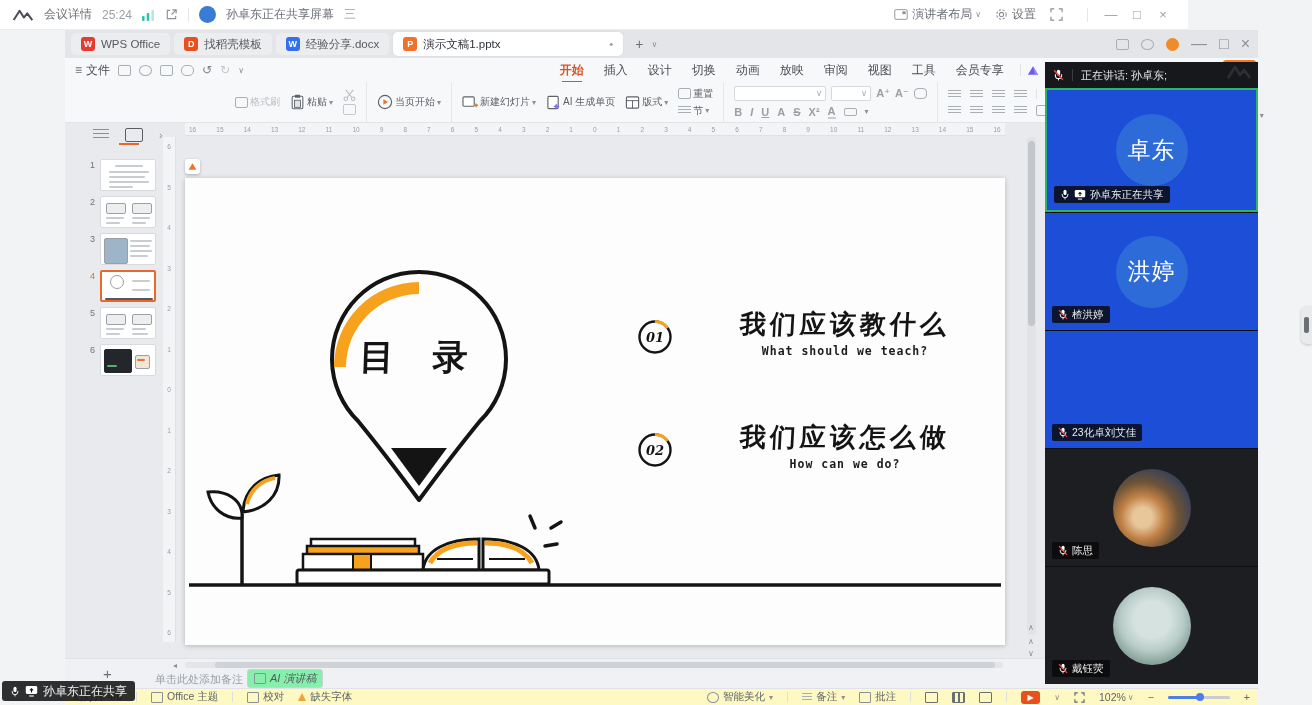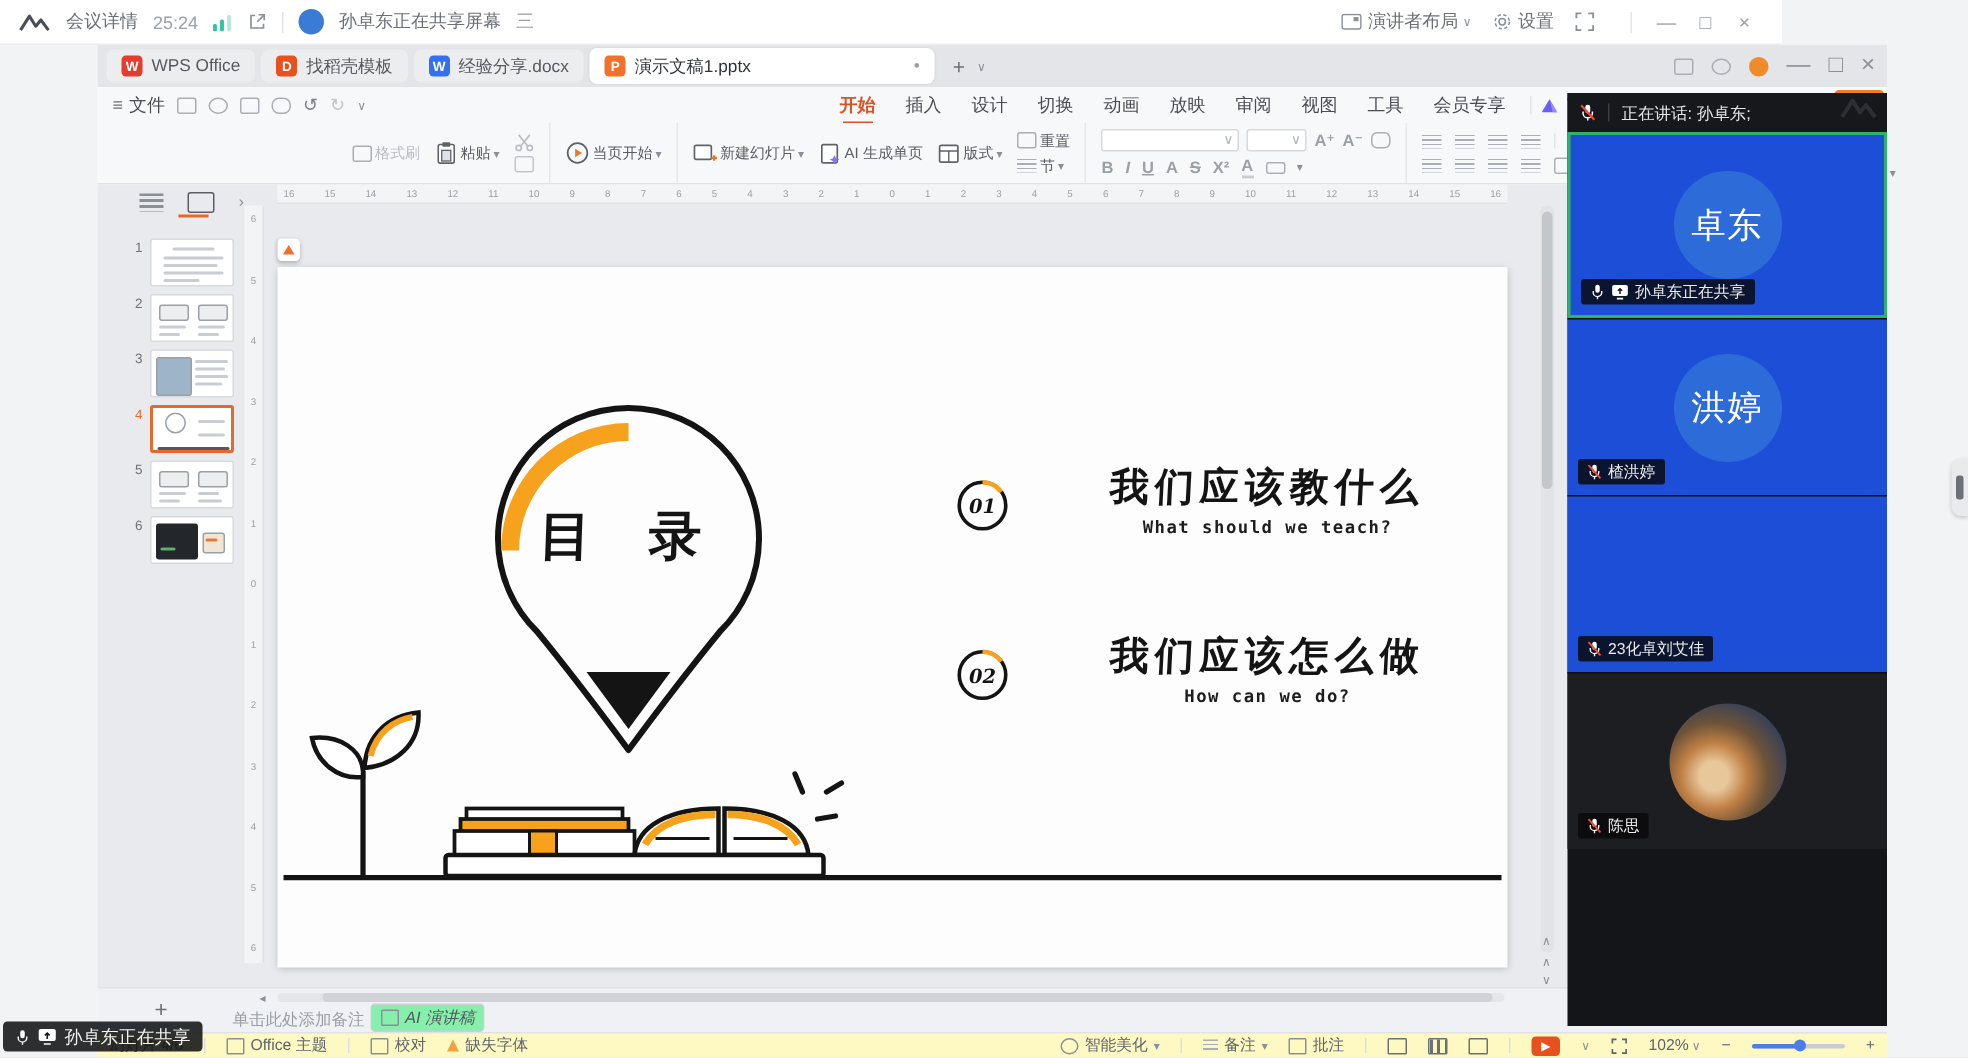--- a/index.html
+++ b/index.html
@@ -729,20 +729,32 @@
         <svg width="10" height="11" viewBox="0 0 12 13">
             <rect x="4.2" y="0.8" width="3.6" height="6.4" rx="1.8" fill="#fff"></rect>
             <path d="M2.6 5.8v1.2a3.4 3.4 0 0 0 6.8 0V5.8" fill="none" stroke="#fff" stroke-width="1.1"></path>
             <path d="M6 10.6V12.4" stroke="#fff" stroke-width="1.1"></path>
             <path d="M1.2 1.2L10.8 11.8" stroke="#e64b3c" stroke-width="1.6"></path>
           </svg>
         <span>陈思</span>
       </div>
     </div>
 
+    <div class="tile" style="height:118px;background:#1c1e22">
+      <div class="pavatar pav-cool"></div>
+      <div class="nbadge">
+        <svg width="10" height="11" viewBox="0 0 12 13">
+            <rect x="4.2" y="0.8" width="3.6" height="6.4" rx="1.8" fill="#fff"></rect>
+            <path d="M2.6 5.8v1.2a3.4 3.4 0 0 0 6.8 0V5.8" fill="none" stroke="#fff" stroke-width="1.1"></path>
+            <path d="M6 10.6V12.4" stroke="#fff" stroke-width="1.1"></path>
+            <path d="M1.2 1.2L10.8 11.8" stroke="#e64b3c" stroke-width="1.6"></path>
+          </svg>
+        <span>戴钰荧</span>
+      </div>
+    </div>
   </div>
 
   <div id="fbadge" class="abs">
     <svg width="10" height="11" viewBox="0 0 12 13">
       <rect x="4.2" y="0.8" width="3.6" height="6.4" rx="1.8" fill="#fff"></rect>
       <path d="M2.6 5.8v1.2a3.4 3.4 0 0 0 6.8 0V5.8" fill="none" stroke="#fff" stroke-width="1.1"></path>
       <path d="M6 10.6V12.4" stroke="#fff" stroke-width="1.1"></path>
     </svg>
     <svg width="13" height="12" viewBox="0 0 13 12">
       <rect x="0.8" y="1" width="11.4" height="8" rx="1.4" fill="#fff"></rect>

